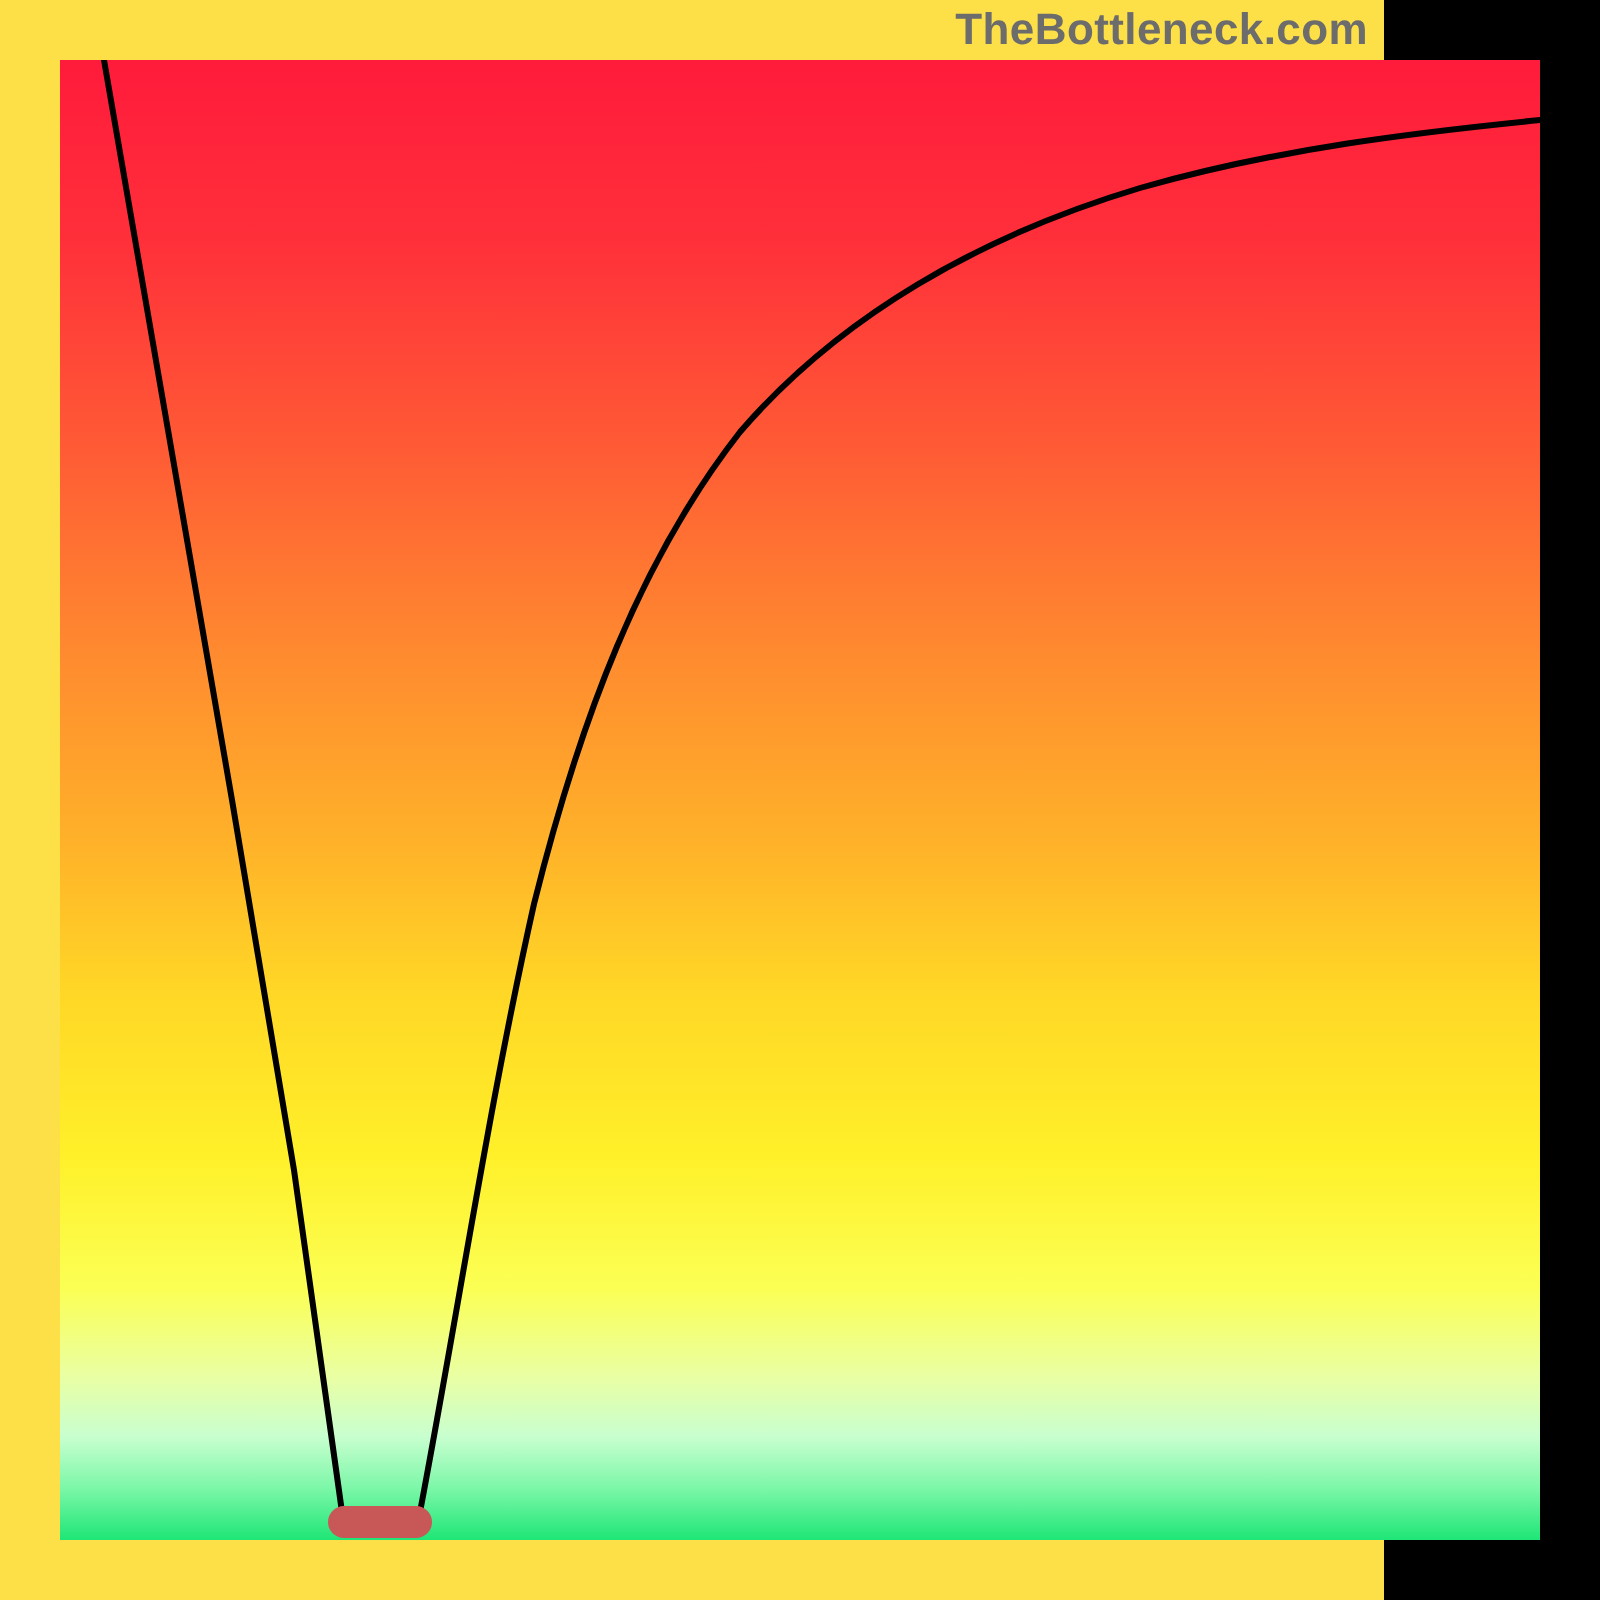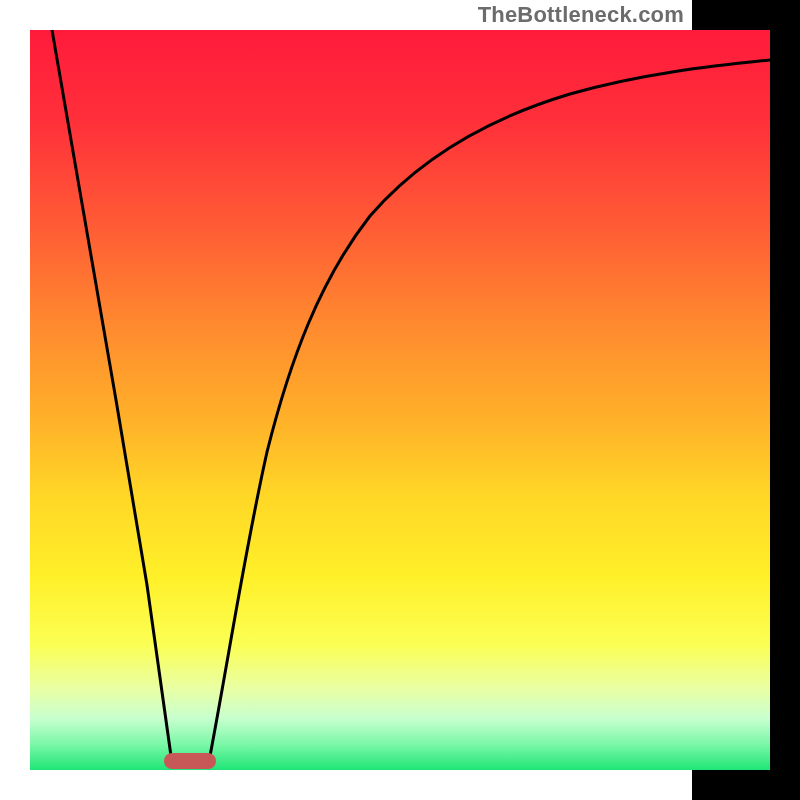--- a/index.html
+++ b/index.html
@@ -7,21 +7,21 @@
     padding: 0;
     width: 800px;
     height: 800px;
     overflow: hidden;
     background: #000;
   }
   .stage {
     position: relative;
     width: 692px;
     height: 800px;
-    background: #ffffff;
+    background: #fde047;
   }
   .plot {
     position: absolute;
     left: 30px;
     top: 30px;
     width: 740px;
     height: 740px;
     background: linear-gradient(
       to bottom,
       #ff1b3b 0%,

